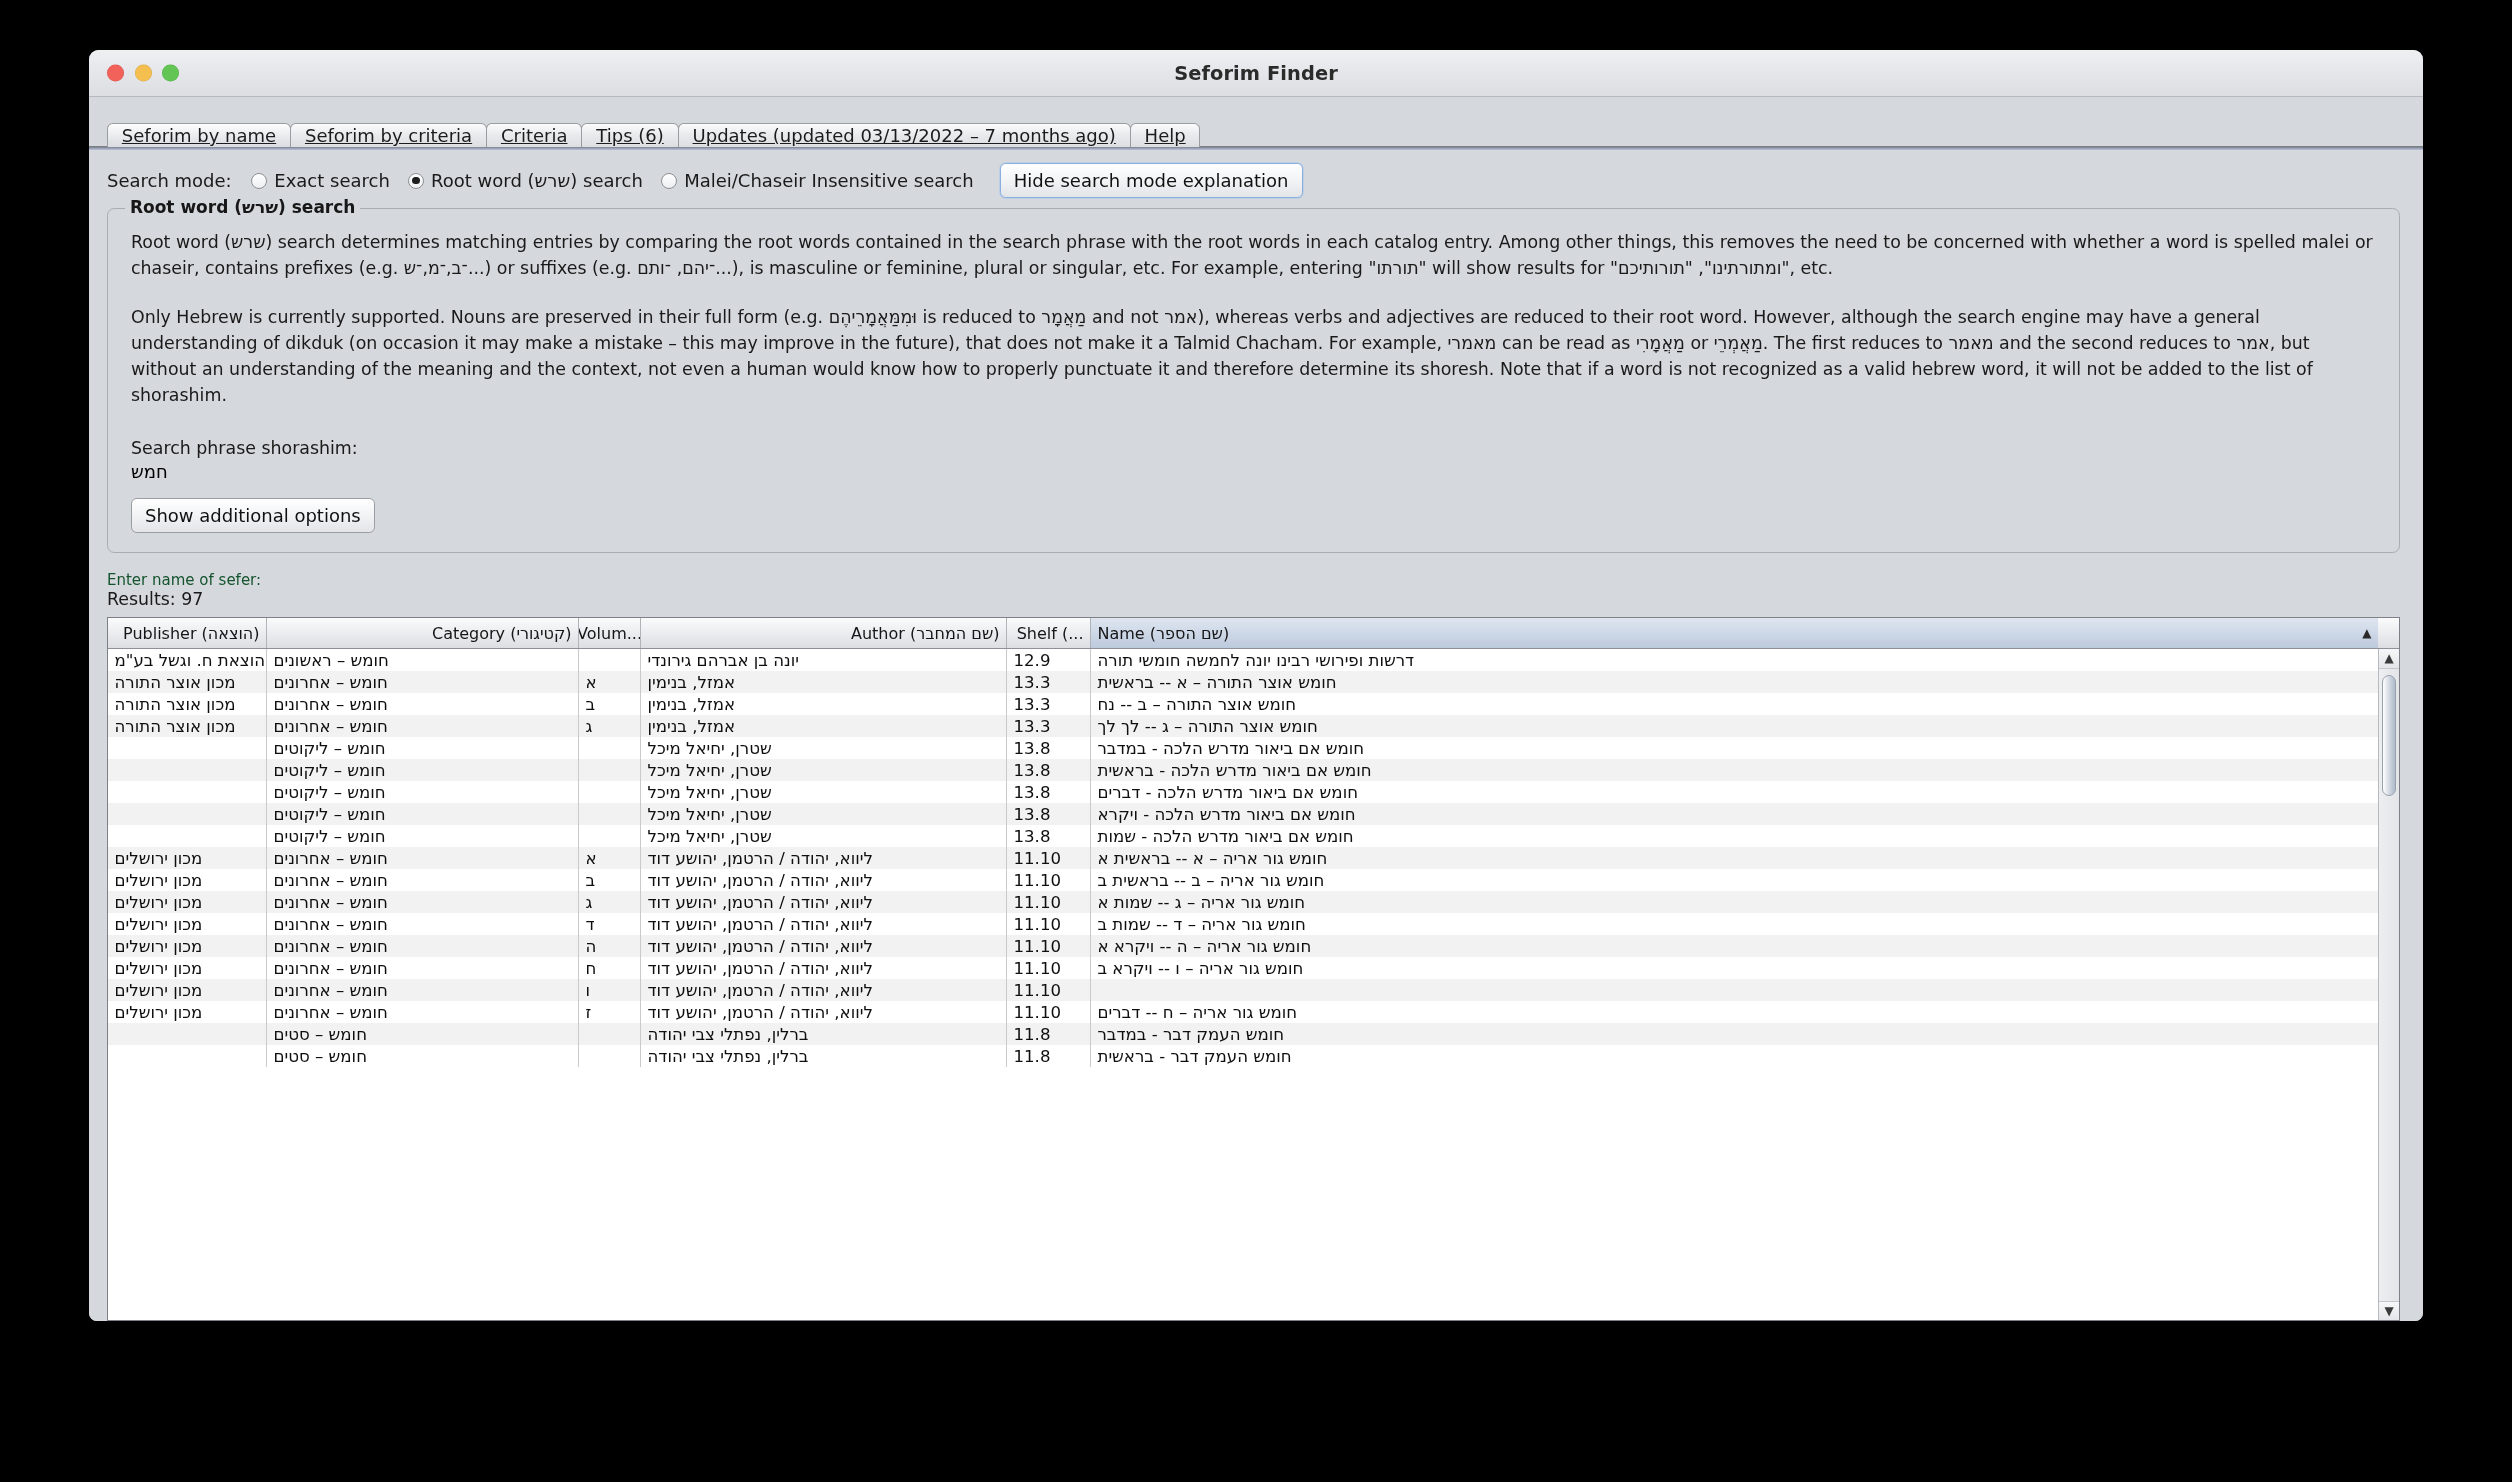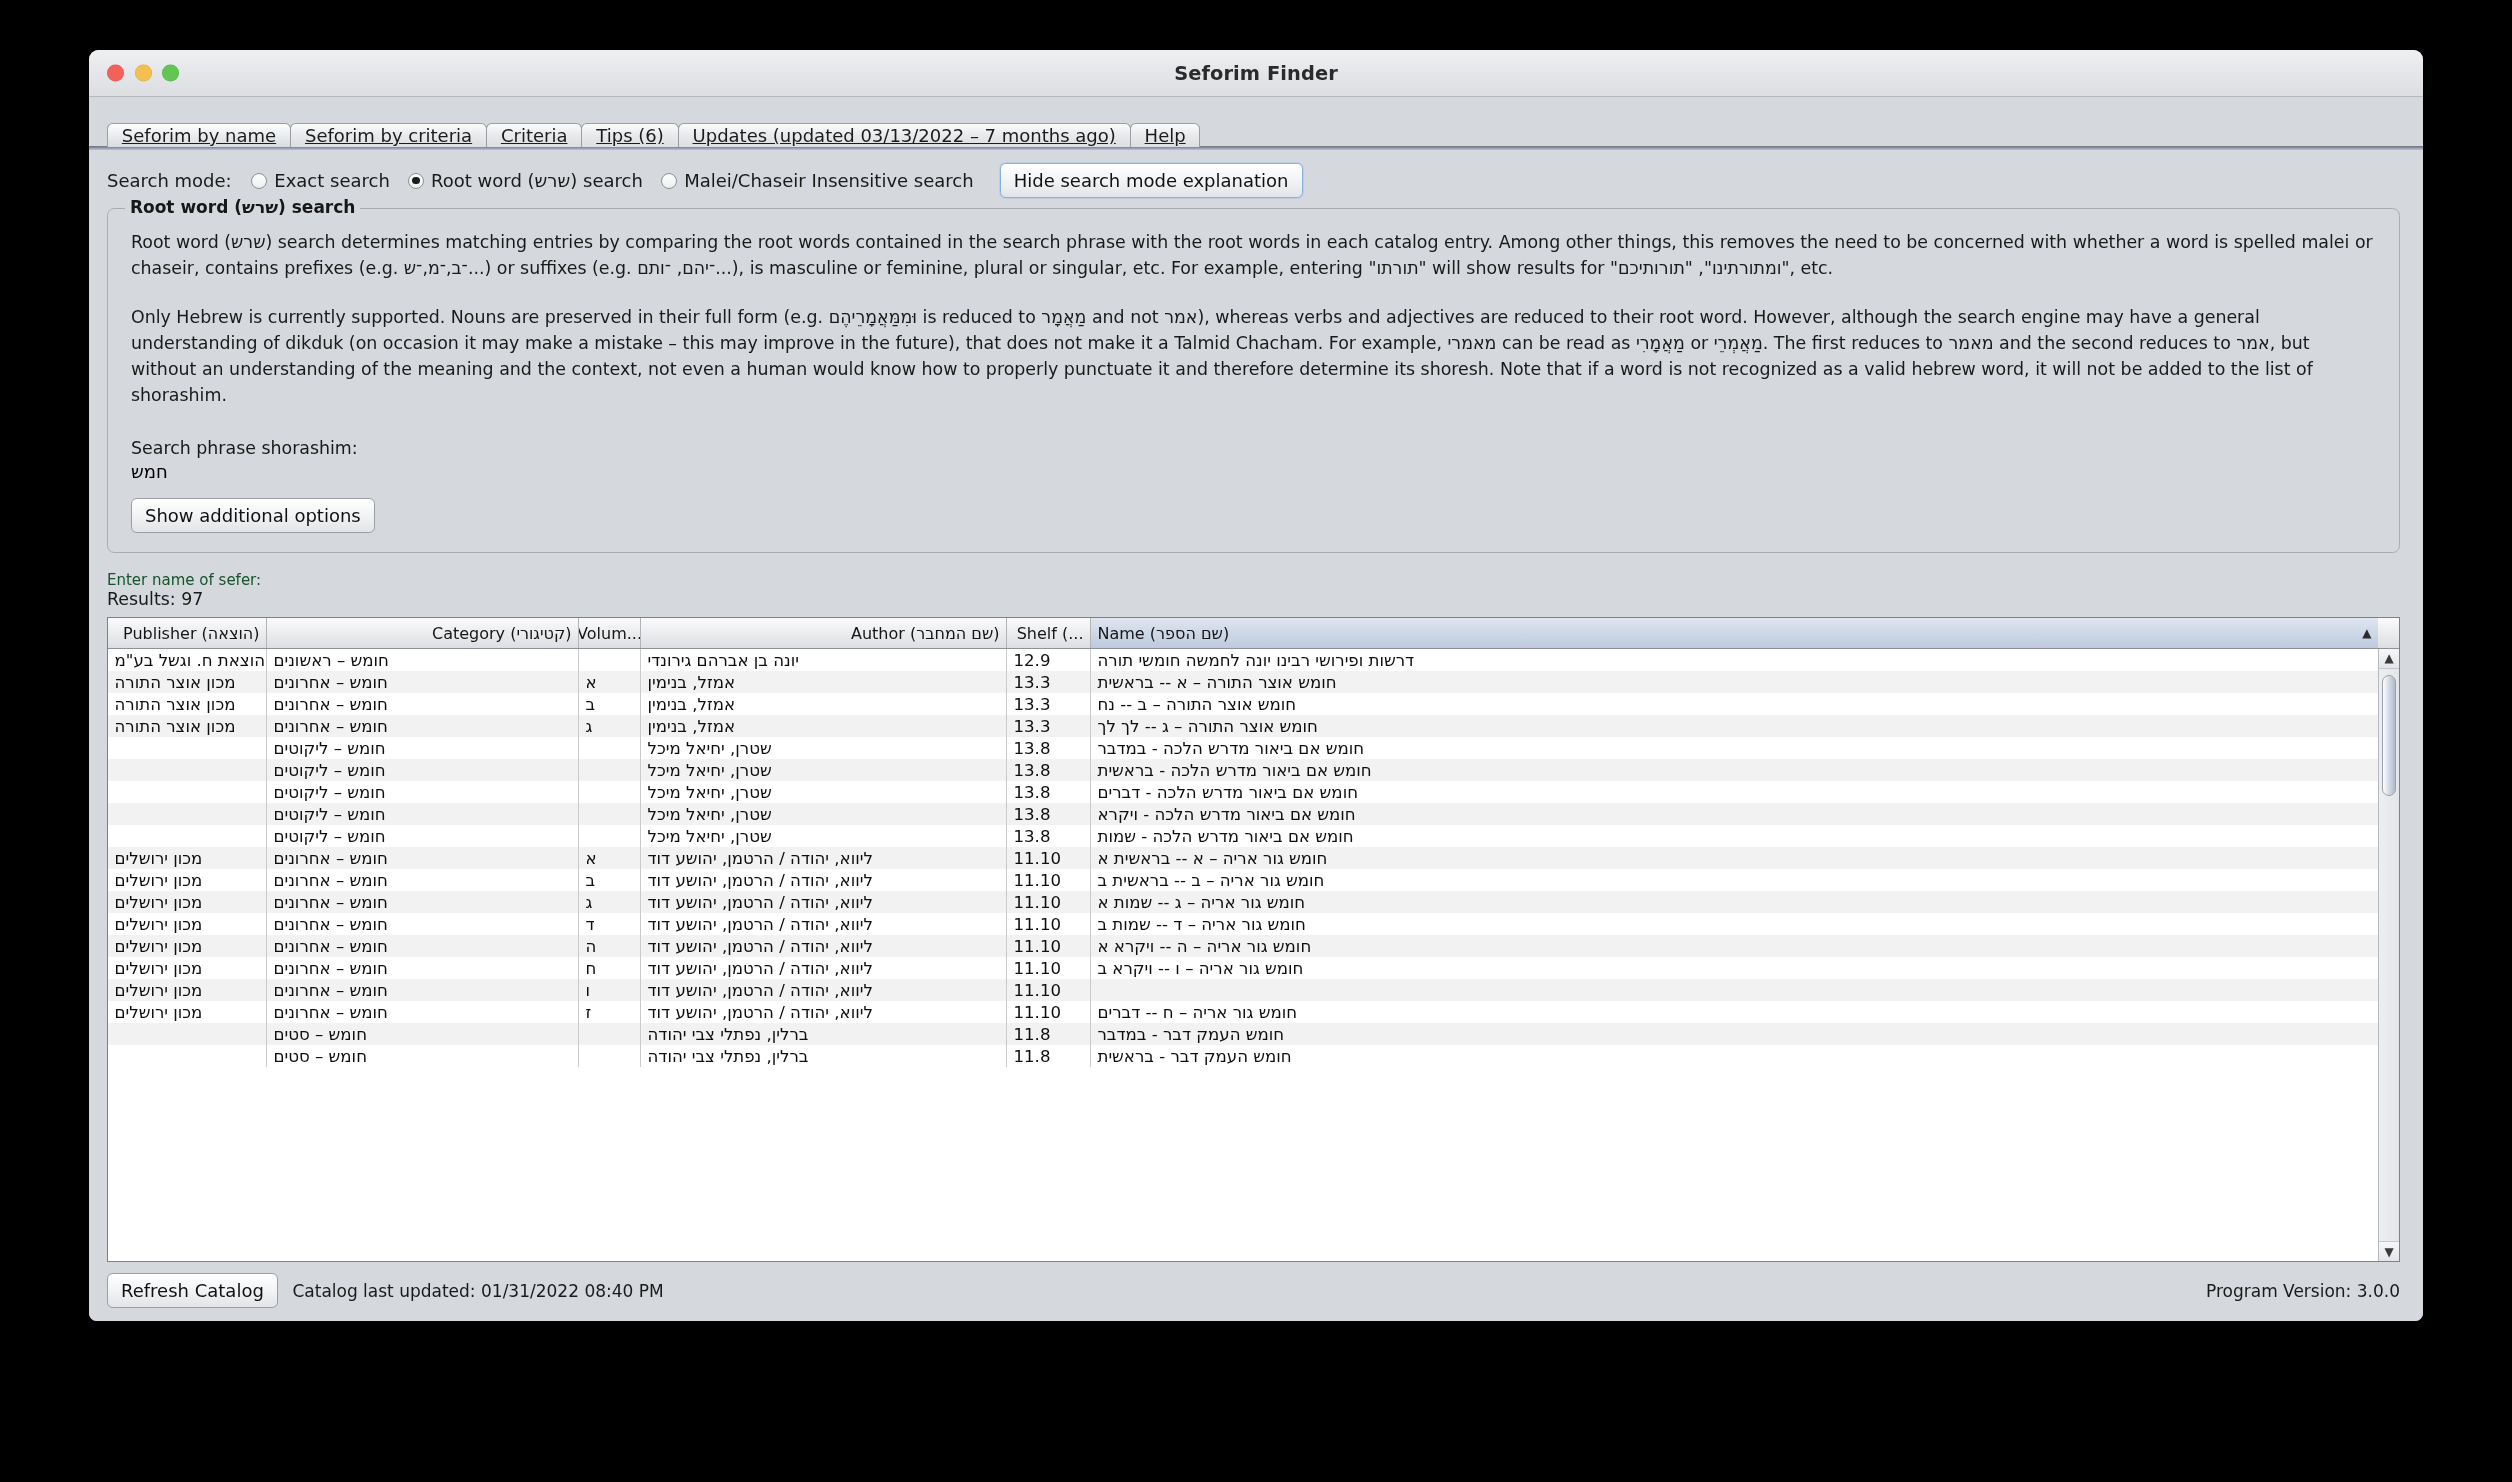--- a/index.html
+++ b/index.html
@@ -614,22 +614,16 @@
           <div class="vscroll">
           <div class="sb-arrow">▲</div>
           <div class="sb-track">
             <div class="sb-thumb"></div>
           </div>
           <div class="sb-arrow bottom">▼</div>
         </div>
       </div>
     </div>
 
-    <div class="statusbar">
-      <button class="btn">Refresh Catalog</button>
-      <span class="status-text">Catalog last updated: 01/31/2022 08:40 PM</span>
-      <span class="spacer"></span>
-      <span class="status-text">Program Version: 3.0.0</span>
-    </div>
 
   </div>
 </div>
 
 
 </body></html>

